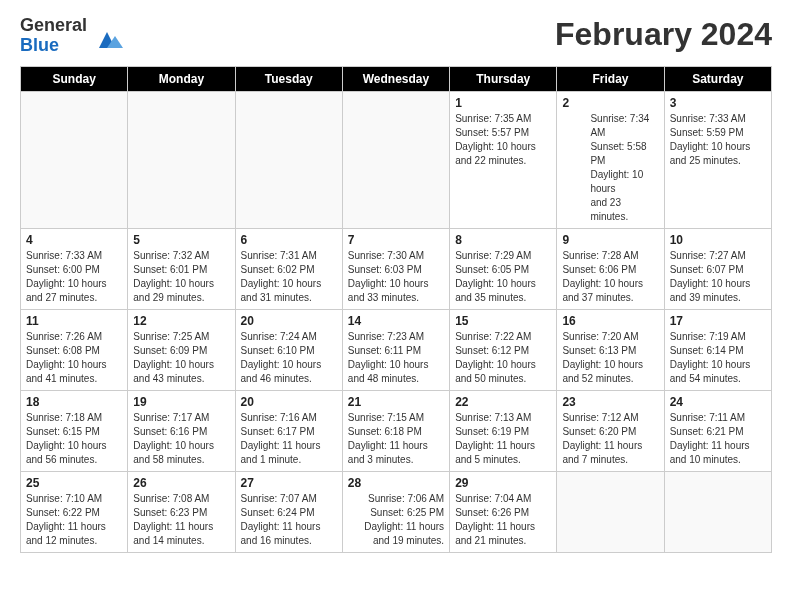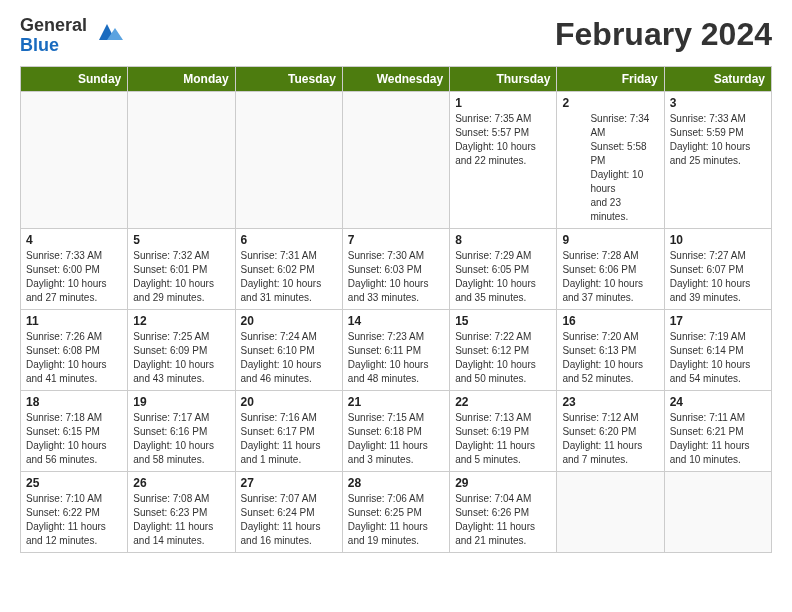--- a/index.html
+++ b/index.html
@@ -16,21 +16,21 @@
       padding: 16px 20px 10px 20px;
     }
     .header-row {
       display: flex;
       justify-content: space-between;
       align-items: flex-start;
       margin-bottom: 10px;
     }
     .logo {
       display: flex;
-      align-items: flex-start;
+      align-items: flex-end;
     }
     .logo-text {
       display: flex;
       flex-direction: column;
       line-height: 1.1;
     }
     .logo-general {
       font-size: 18px;
       font-weight: bold;
       color: #333;
@@ -56,23 +56,23 @@
     .subtitle {
       font-size: 16px;
       color: #555;
     }
     .calendar {
       width: 100%;
       border-collapse: collapse;
       font-size: 11px;
     }
     .calendar thead tr th {
-      background-color: #4d7c0f;
+      background-color: #000000;
       color: #fff;
-      text-align: right;
+      text-align: center;
       padding: 5px 6px;
       font-size: 12px;
       border: 1px solid #ccc;
     }
     .calendar tbody tr td {
       vertical-align: top;
       border: 1px solid #ccc;
       padding: 4px 5px;
       width: calc(100% / 7);
       min-height: 80px;
@@ -323,21 +323,21 @@
           </td>
           <td>
             <div class="day-num">27</div>
             <div class="day-info" style="white-space: pre-line;">Sunrise: 7:07 AM
 Sunset: 6:24 PM
 Daylight: 11 hours
 and 16 minutes.</div>
           </td>
           <td>
             <div class="day-num">28</div>
-            <div class="day-info" style="white-space: pre-line;">Sunrise: 7:06 AM
+            <div class="day-info" style="white-space: pre-line; text-align: right;">Sunrise: 7:06 AM
 Sunset: 6:25 PM
 Daylight: 11 hours
 and 19 minutes.</div>
           </td>
           <td>
             <div class="day-num">29</div>
             <div class="day-info" style="white-space: pre-line;">Sunrise: 7:04 AM
 Sunset: 6:26 PM
 Daylight: 11 hours
 and 21 minutes.</div>

